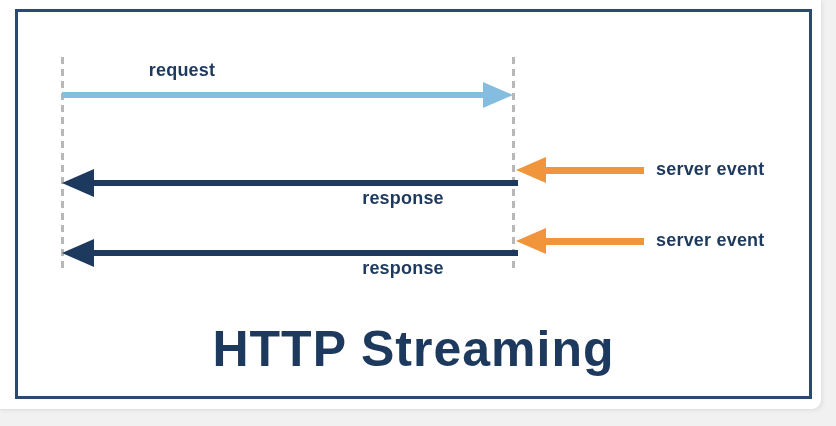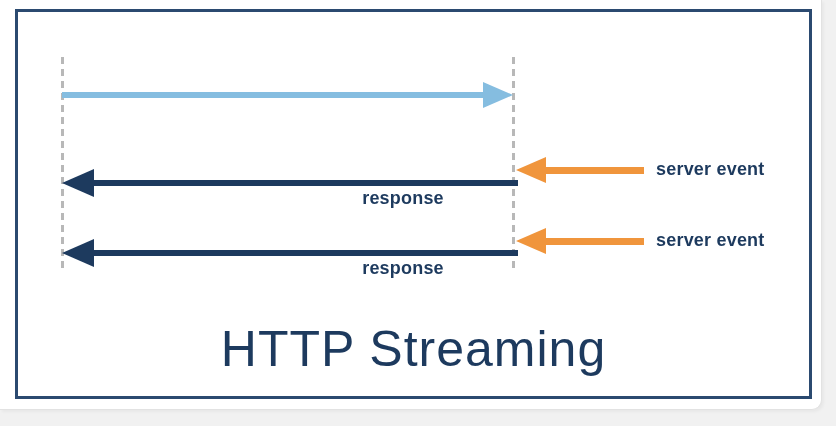--- a/index.html
+++ b/index.html
@@ -78,34 +78,35 @@
   }
   .lbl.center { text-align: center; }
 
   .title {
     position: absolute;
     left: 15px; top: 320px;
     width: 797px;
     text-align: center;
     color: var(--navy, #1d3a5e);
     font-size: 50px;
-    font-weight: 400;
+    font-weight: 700;
     letter-spacing: 1px;
   }
 </style>
 </head>
 <body>
 
 <div class="stage">
   <div class="card">
     <div class="frame"></div>
 
     <div class="lifeline client"></div>
     <div class="lifeline server"></div>
 
+    <div class="lbl center" style="left:112px; top:60px; width:140px;">request</div>
     <div class="arrow-line line-blue" style="left:62px; top:92px; width:422px;"></div>
     <div class="head head-right-blue" style="left:483px; top:82px;"></div>
 
     <div class="head head-left-navy" style="left:62px; top:169px;"></div>
     <div class="arrow-line line-navy" style="left:92px; top:180px; width:426px;"></div>
     <div class="lbl center" style="left:333px; top:188px; width:140px;">response</div>
 
     <div class="head head-left-orange" style="left:516px; top:157px;"></div>
     <div class="arrow-line line-orange" style="left:545px; top:167px; width:99px;"></div>
     <div class="lbl" style="left:656px; top:159px;">server event</div>

